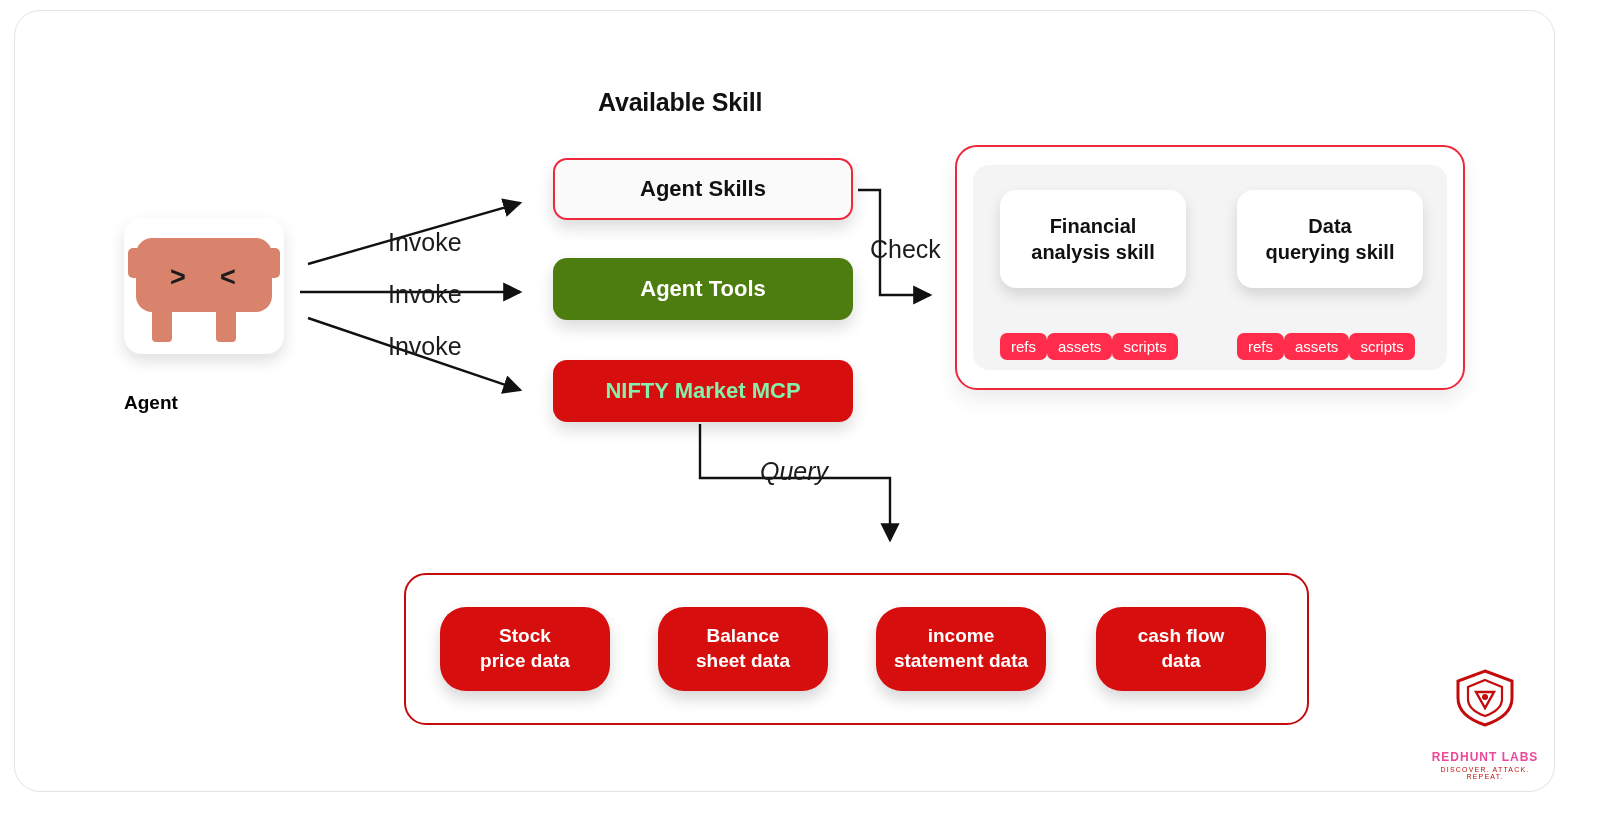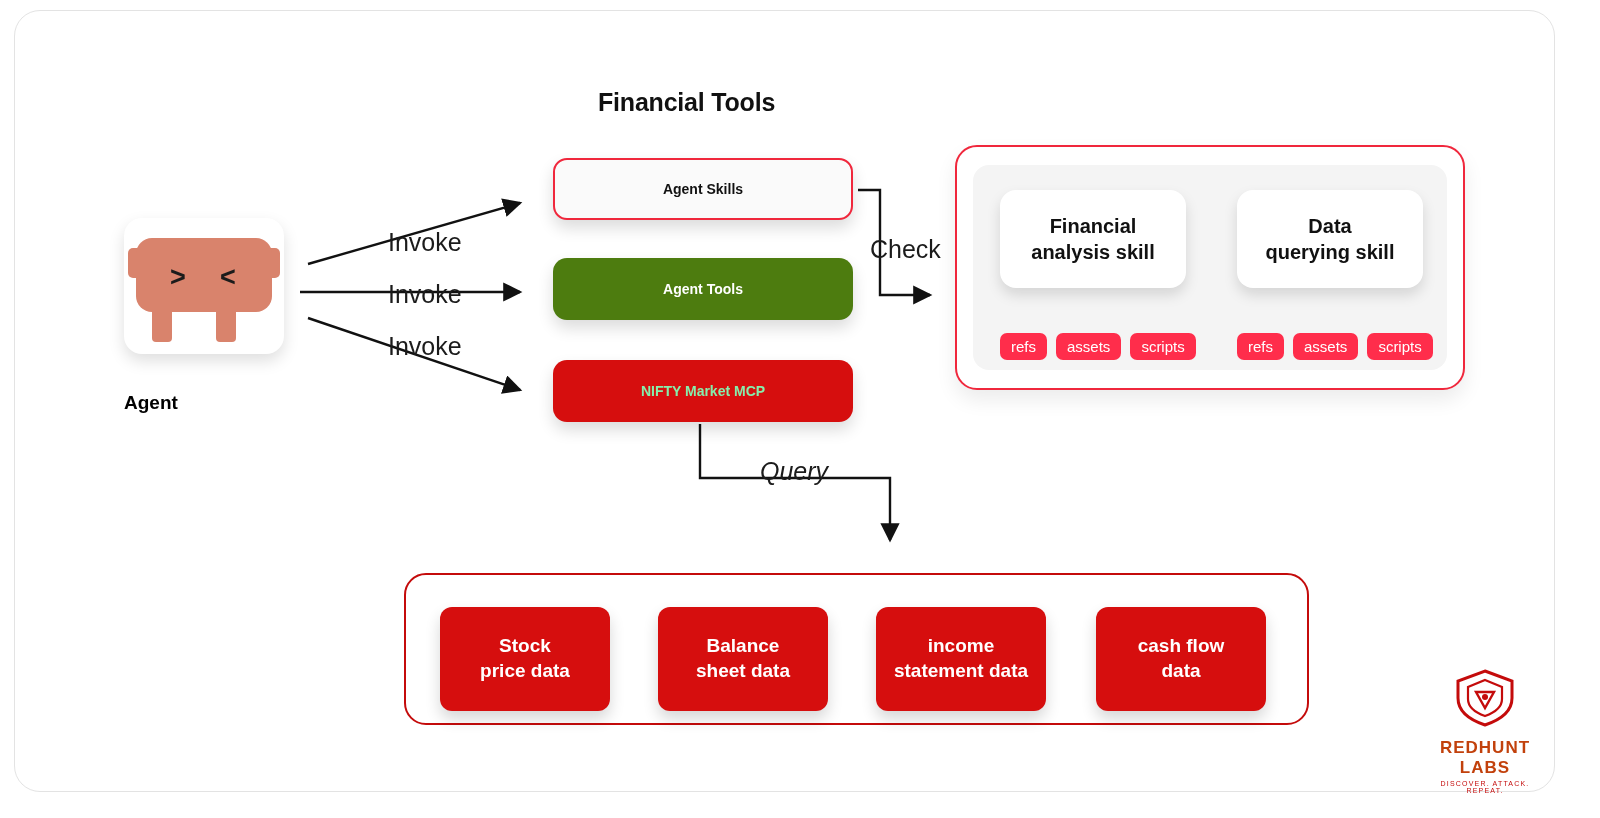--- a/index.html
+++ b/index.html
@@ -105,21 +105,21 @@
   
   .tool-pill {
     position: absolute;
     left: 553px;
     width: 300px;
     height: 62px;
     border-radius: 14px;
     display: flex;
     align-items: center;
     justify-content: center;
-    font-size: 14px;
+    font-size: 22px;
     font-weight: bold;
     box-sizing: border-box;
     box-shadow: 0 8px 16px rgba(0,0,0,0.14);
   }
   #tool-agent-skills {
     top: 158px;
     background: #fafafa;
     border: 2.5px solid #f0273c;
     color: #111111;
   }
@@ -173,21 +173,20 @@
     color: #111111;
     line-height: 1.3;
     box-sizing: border-box;
   }
   #skill-card-0 { left: 1000px; }
   #skill-card-1 { left: 1237px; }
   .tag-row {
     position: absolute;
     top: 333px;
     display: flex;
-    gap: 9px;
   }
   #tag-row-0 { left: 1000px; }
   #tag-row-1 { left: 1237px; }
   .tag {
     background: #ff2d4b;
     color: #ffffff;
     font-size: 15px;
     border-radius: 7px;
     padding: 5px 11px;
     white-space: nowrap;
@@ -202,24 +201,24 @@
     height: 152px;
     border: 2.5px solid #c40b0b;
     border-radius: 22px;
     background: #ffffff;
     box-sizing: border-box;
   }
   .data-card {
     position: absolute;
     top: 607px;
     width: 170px;
-    height: 104px;
+    height: 84px;
     background: #d60e0e;
     color: #ffffff;
-    border-radius: 12px;
+    border-radius: 26px;
     display: flex;
     align-items: center;
     justify-content: center;
     text-align: center;
     font-size: 19px;
     font-weight: bold;
     line-height: 1.3;
     box-shadow: 0 8px 15px rgba(0,0,0,0.16);
     box-sizing: border-box;
   }
@@ -251,40 +250,40 @@
   
   #logo {
     position: absolute;
     left: 1430px;
     top: 668px;
     width: 110px;
     height: 92px;
     text-align: center;
   }
   #logo-name {
-    font-size: 17px;
-    font-weight: bold;
-    color: #c2410c;
+    font-size: 12px;
+    font-weight: bold;
+    color: #ec4899;
     letter-spacing: 1px;
-    margin-top: 6px;
+    margin-top: 18px;
   }
   #logo-tagline {
     font-size: 7px;
     color: #c40b0b;
     letter-spacing: 1.2px;
     margin-top: 2px;
   }
 </style>
 </head>
 <body>
 
 <div id="page">
   <div class="frame"></div>
 
-  <div class="col-heading" id="heading-available-tools">Financial Tools</div>
+  <div class="col-heading" id="heading-available-tools">Available Skill</div>
 
   <div class="agent-wrap">
     <div class="agent-card">
       <div class="agent-ear left"></div>
       <div class="agent-ear right"></div>
       <div class="agent-body"></div>
       <div class="agent-eye left">&gt;</div>
       <div class="agent-eye right">&lt;</div>
       <div class="agent-leg l1"></div>
       <div class="agent-leg l2"></div>

